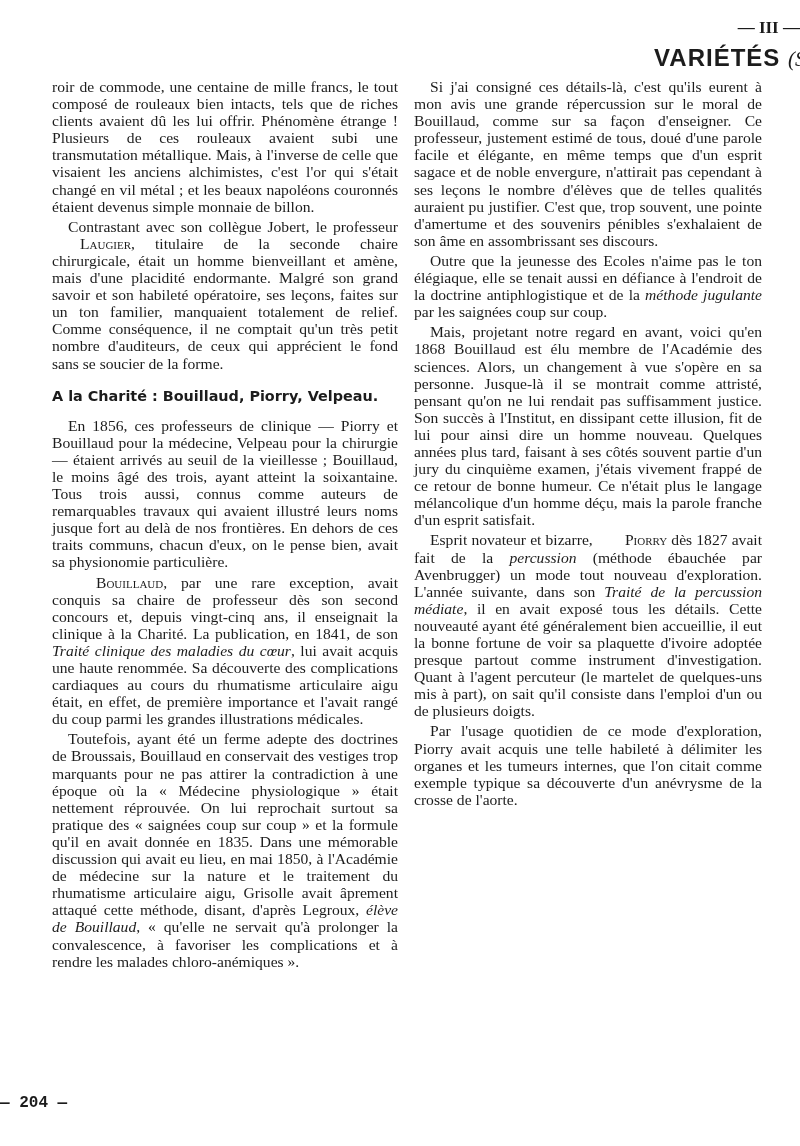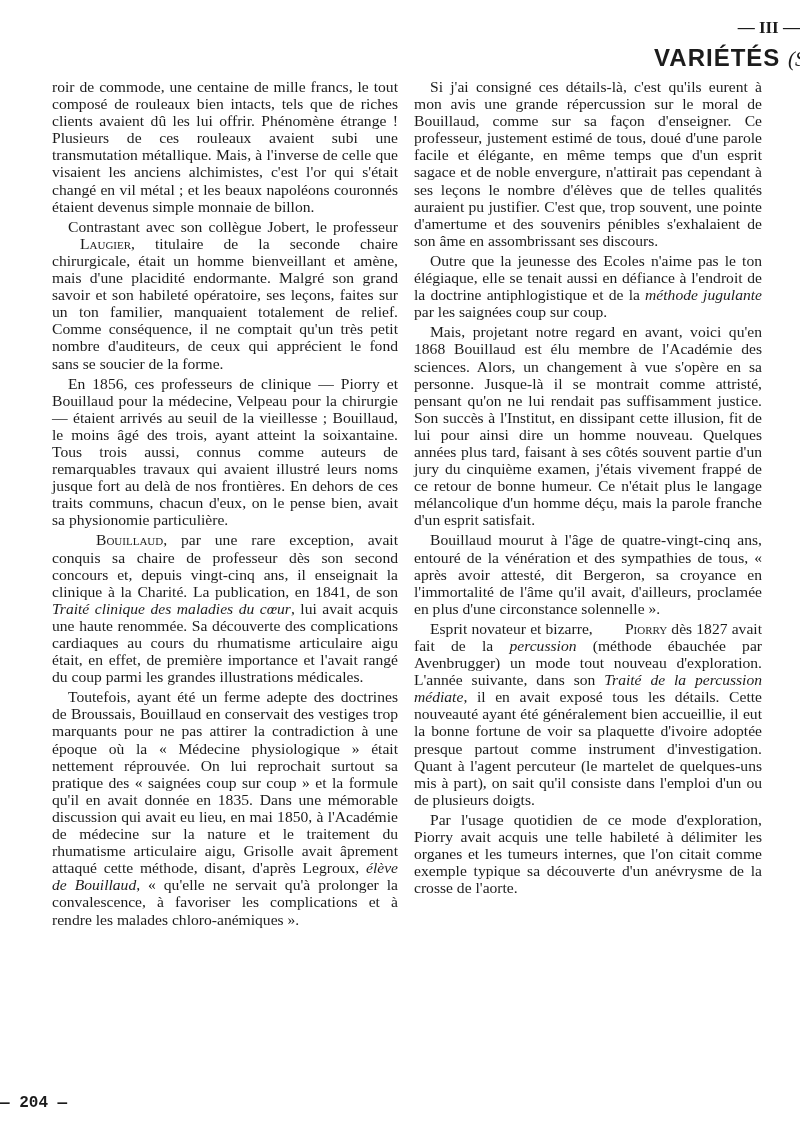--- a/index.html
+++ b/index.html
@@ -41,27 +41,27 @@
 </style>
 </head>
 <body>
 
 <div class="page-num-top">— III —</div>
 <div class="section-title"><span>VARIÉTÉS</span> <span class="suite">(Suite)</span></div>
 
 <div class="col left">
   <p class="noindent">roir de commode, une centaine de mille francs, le tout composé de rouleaux bien intacts, tels que de riches clients avaient dû les lui offrir. Phénomène étrange ! Plusieurs de ces rouleaux avaient subi une transmutation métallique. Mais, à l'inverse de celle que visaient les anciens alchimistes, c'est l'or qui s'était changé en vil métal ; et les beaux napoléons couronnés étaient devenus simple monnaie de billon.</p>
   <p><span>Contrastant avec son collègue Jobert, le professeur </span><span class="sc">Laugier</span><span>, titulaire de la seconde chaire chirurgicale, était un homme bienveillant et amène, mais d'une placidité endormante. Malgré son grand savoir et son habileté opératoire, ses leçons, faites sur un ton familier, manquaient totalement de relief. Comme conséquence, il ne comptait qu'un très petit nombre d'auditeurs, de ceux qui apprécient le fond sans se soucier de la forme.</span></p>
+  <div class="subhead">A la Charité : Bouillaud, Piorry, Velpeau.</div>
   <p>En 1856, ces professeurs de clinique — Piorry et Bouillaud pour la médecine, Velpeau pour la chirurgie — étaient arrivés au seuil de la vieillesse ; Bouillaud, le moins âgé des trois, ayant atteint la soixantaine. Tous trois aussi, connus comme auteurs de remarquables travaux qui avaient illustré leurs noms jusque fort au delà de nos frontières. En dehors de ces traits communs, chacun d'eux, on le pense bien, avait sa physionomie particulière.</p>
   <p><span class="sc">Bouillaud</span><span>, par une rare exception, avait conquis sa chaire de professeur dès son second concours et, depuis vingt-cinq ans, il enseignait la clinique à la Charité. La publication, en 1841, de son </span><span class="it">Traité clinique des maladies du cœur</span><span>, lui avait acquis une haute renommée. Sa découverte des complications cardiaques au cours du rhumatisme articulaire aigu était, en effet, de première importance et l'avait rangé du coup parmi les grandes illustrations médicales.</span></p>
   <p><span>Toutefois, ayant été un ferme adepte des doctrines de Broussais, Bouillaud en conservait des vestiges trop marquants pour ne pas attirer la contradiction à une époque où la « Médecine physiologique » était nettement réprouvée. On lui reprochait surtout sa pratique des « saignées coup sur coup » et la formule qu'il en avait donnée en 1835. Dans une mémorable discussion qui avait eu lieu, en mai 1850, à l'Académie de médecine sur la nature et le traitement du rhumatisme articulaire aigu, Grisolle avait âprement attaqué cette méthode, disant, d'après Legroux, </span><span class="it">élève de Bouillaud</span><span>, « qu'elle ne servait qu'à prolonger la convalescence, à favoriser les complications et à rendre les malades chloro-anémiques ».</span></p>
 </div>
 
 <div class="col right">
   <p>Si j'ai consigné ces détails-là, c'est qu'ils eurent à mon avis une grande répercussion sur le moral de Bouillaud, comme sur sa façon d'enseigner. Ce professeur, justement estimé de tous, doué d'une parole facile et élégante, en même temps que d'un esprit sagace et de noble envergure, n'attirait pas cependant à ses leçons le nombre d'élèves que de telles qualités auraient pu justifier. C'est que, trop souvent, une pointe d'amertume et des souvenirs pénibles s'exhalaient de son âme en assombrissant ses discours.</p>
   <p><span>Outre que la jeunesse des Ecoles n'aime pas le ton élégiaque, elle se tenait aussi en défiance à l'endroit de la doctrine antiphlogistique et de la </span><span class="it">méthode jugulante</span><span> par les saignées coup sur coup.</span></p>
   <p>Mais, projetant notre regard en avant, voici qu'en 1868 Bouillaud est élu membre de l'Académie des sciences. Alors, un changement à vue s'opère en sa personne. Jusque-là il se montrait comme attristé, pensant qu'on ne lui rendait pas suffisamment justice. Son succès à l'Institut, en dissipant cette illusion, fit de lui pour ainsi dire un homme nouveau. Quelques années plus tard, faisant à ses côtés souvent partie d'un jury du cinquième examen, j'étais vivement frappé de ce retour de bonne humeur. Ce n'était plus le langage mélancolique d'un homme déçu, mais la parole franche d'un esprit satisfait.</p>
-  <p>Bouillaud mourut à l'âge de quatre-vingt-cinq ans, entouré de la vénération et des sympathies de tous, « après avoir attesté, dit Bergeron, sa croyance en l'immortalité de l'âme qu'il avait, d'ailleurs, proclamée en plus d'une circonstance solennelle ».</p>
   <p><span>Esprit novateur et bizarre, </span><span class="sc">Piorry</span><span> dès 1827 avait fait de la </span><span class="it">percussion</span><span> (méthode ébauchée par Avenbrugger) un mode tout nouveau d'exploration. L'année suivante, dans son </span><span class="it">Traité de la percussion médiate</span><span>, il en avait exposé tous les détails. Cette nouveauté ayant été généralement bien accueillie, il eut la bonne fortune de voir sa plaquette d'ivoire adoptée presque partout comme instrument d'investigation. Quant à l'agent percuteur (le martelet de quelques-uns mis à part), on sait qu'il consiste dans l'emploi d'un ou de plusieurs doigts.</span></p>
   <p>Par l'usage quotidien de ce mode d'exploration, Piorry avait acquis une telle habileté à délimiter les organes et les tumeurs internes, que l'on citait comme exemple typique sa découverte d'un anévrysme de la crosse de l'aorte.</p>
 </div>
 
 <div class="page-num-bottom">— 204 —</div>
 
 </body></html>

